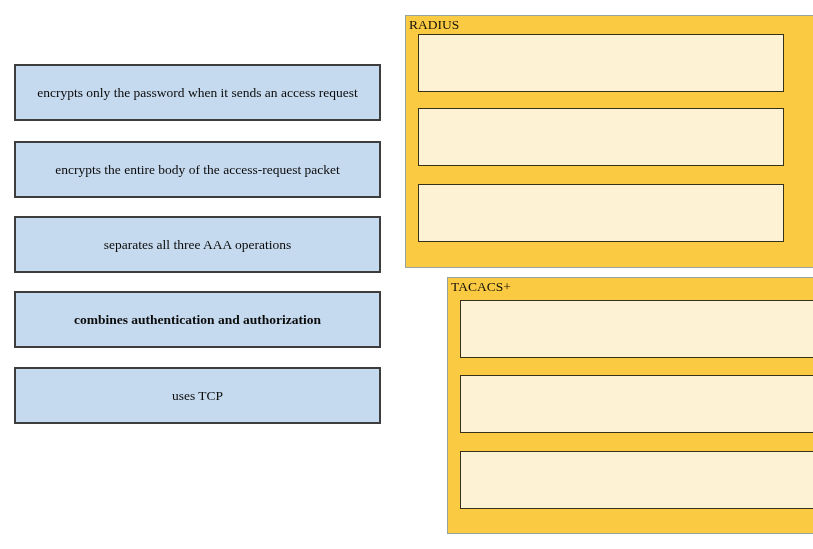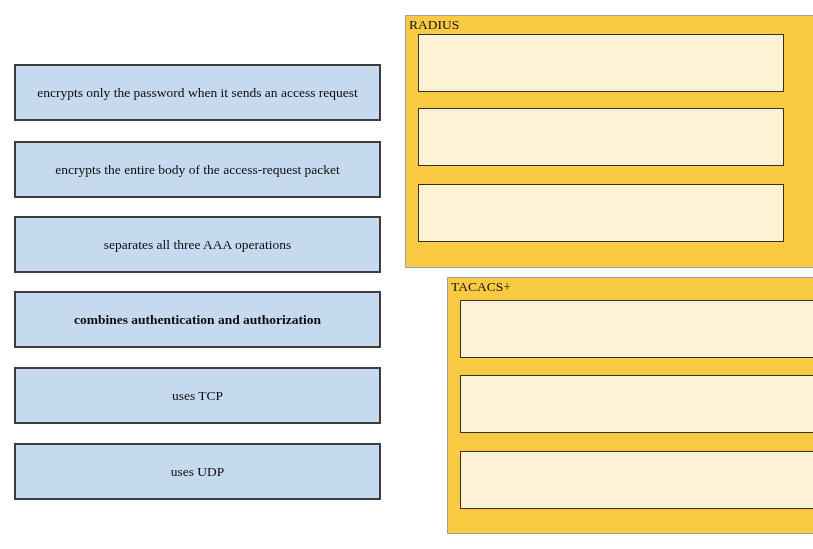--- a/index.html
+++ b/index.html
@@ -81,21 +81,20 @@
 </head>
 <body>
 
 <div class="stage">
 
   <div class="token t0">encrypts only the password when it sends an access request</div>
   <div class="token t1">encrypts the entire body of the access-request packet</div>
   <div class="token t2">separates all three AAA operations</div>
   <div class="token t3">combines authentication and authorization</div>
   <div class="token t4">uses TCP</div>
-  <div class="token t5">uses UDP</div>
 
   <section class="panel radius">
     <div class="panel-label">RADIUS</div>
     <div class="slot s0"></div>
     <div class="slot s1"></div>
     <div class="slot s2"></div>
   </section>
 
   <section class="panel tacacs">
     <div class="panel-label">TACACS+</div>

